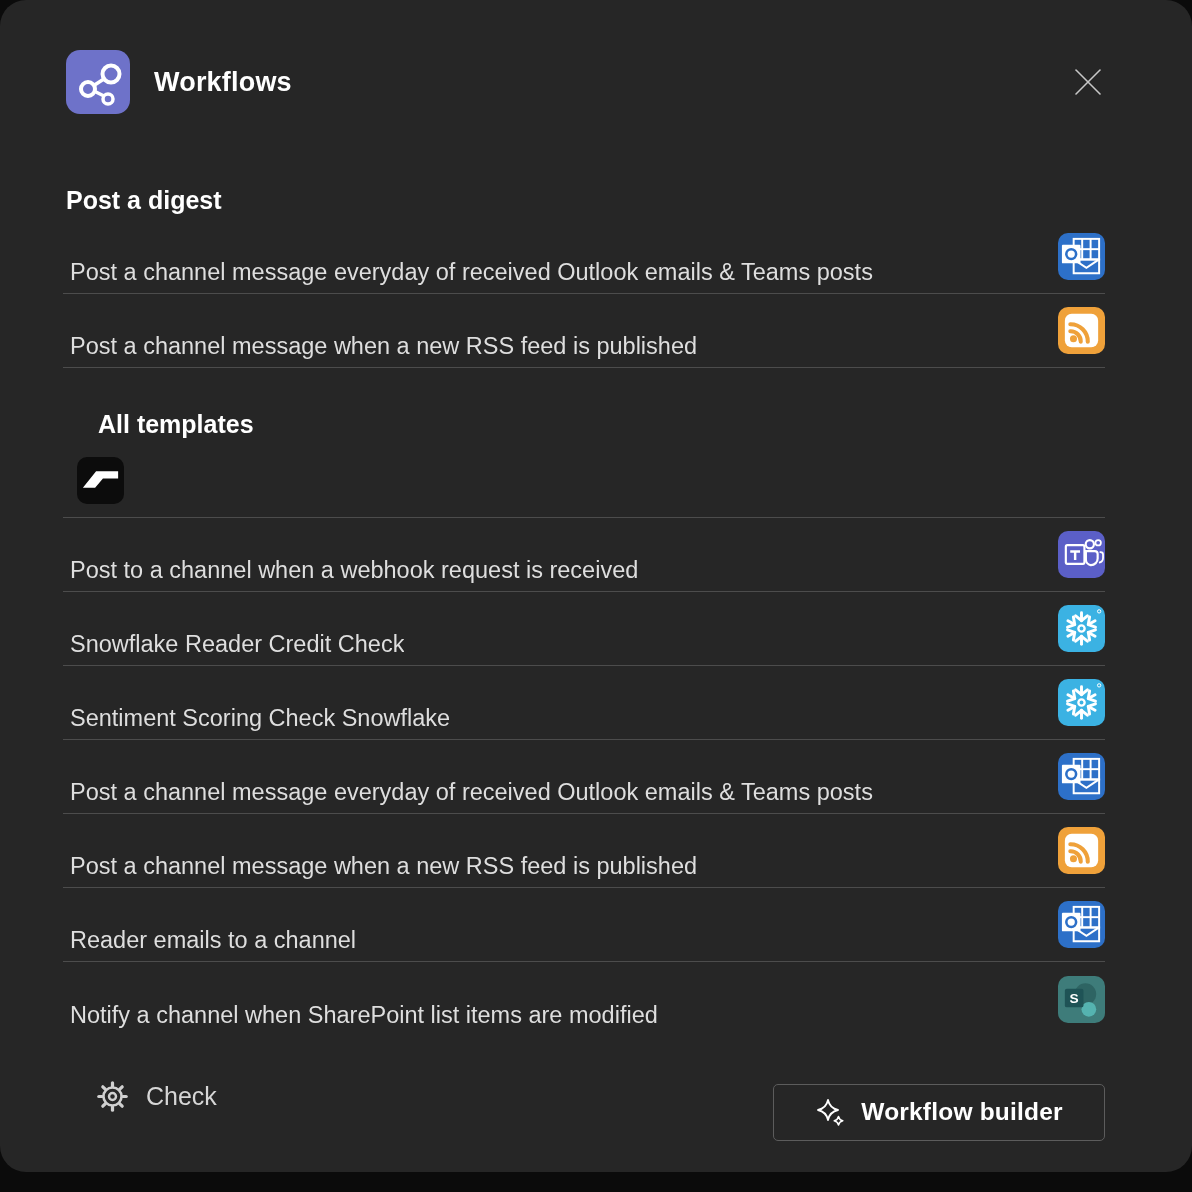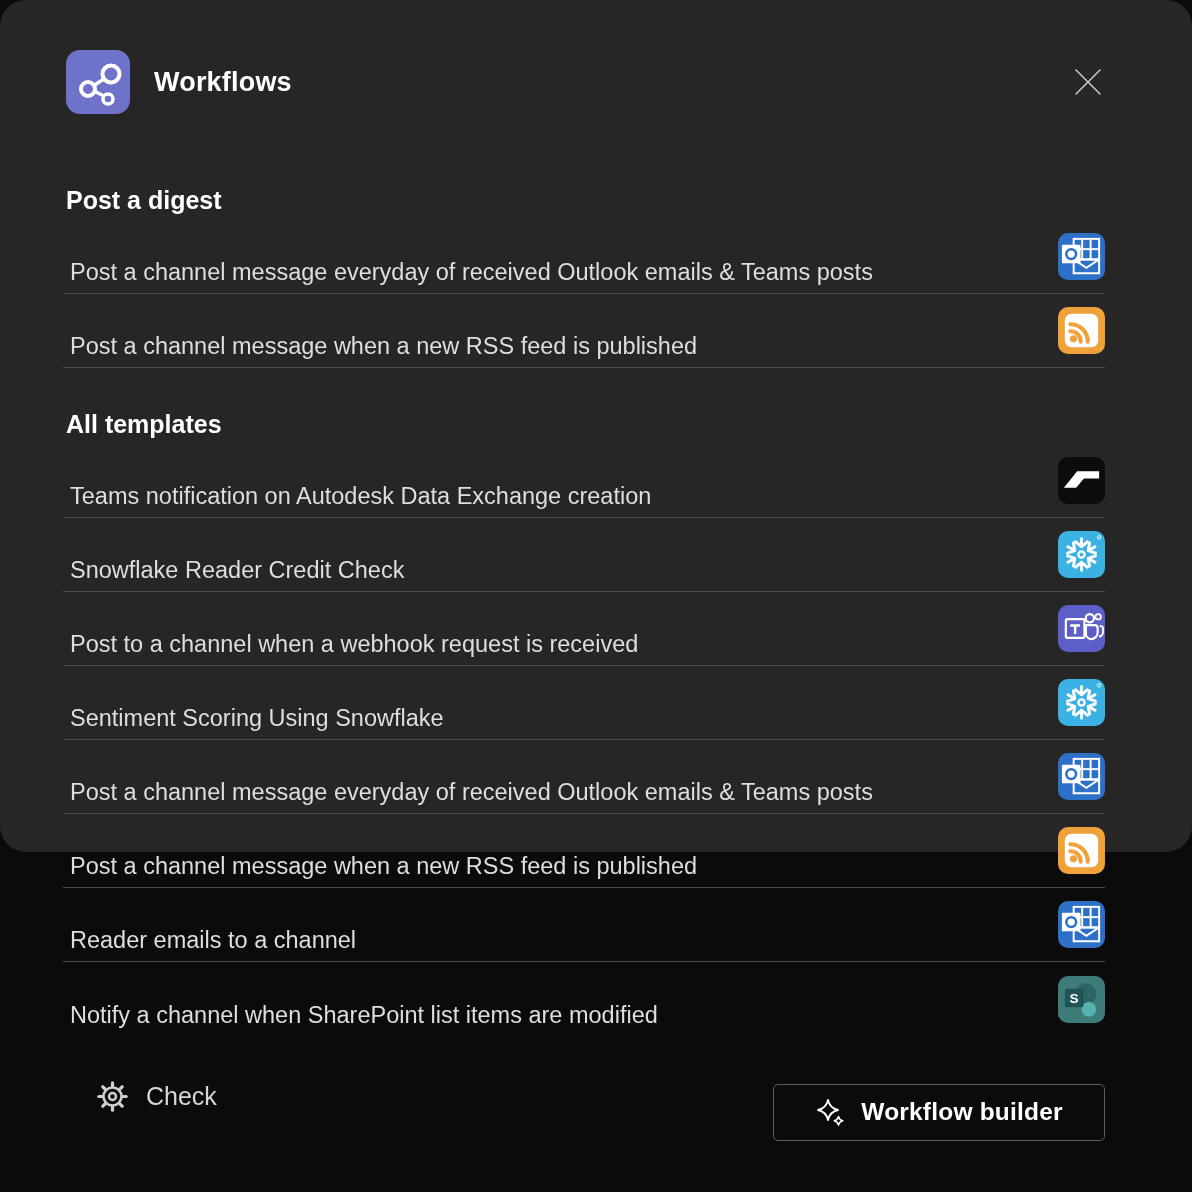--- a/index.html
+++ b/index.html
@@ -6,34 +6,34 @@
     --dialog_bg:#262626; --page_bg:#0b0b0b; --divider:#4c4c4c;
     --text_primary:#ffffff; --text_row:#dedede; --text_subtitle:#ebebeb;
     --accent_workflows:#6e72c9; --outlook_blue:#2d70c8; --rss_orange:#efa13a;
     --teams_purple:#5b5fc7; --snowflake_blue:#3bb2e3;
     --sharepoint_teal:#3e7c7a; --sharepoint_dark:#2e6463; --sharepoint_light:#55b3b0; --sharepoint_square:#1f5356;
     --autodesk_black:#0c0c0c; --button_border:#5c5c5c;
   }
   *{box-sizing:border-box;margin:0;padding:0;}
   html,body{background:var(--page_bg);}
   body{font-family:"Liberation Sans","DejaVu Sans",sans-serif; width:1192px; height:1192px; overflow:hidden;}
-  .dialog{position:relative; width:1192px; height:852px; background:var(--dialog_bg); border-radius:26px; padding:0 87px 9px 63px;}
+  .dialog{position:relative; width:1192px; height:1172px; background:var(--dialog_bg); border-radius:26px; padding:0 87px 9px 63px;}
 
   
   .header{display:flex; align-items:center; padding-top:50px; padding-left:3px;}
   .app-tile{width:64px; height:64px; border-radius:14px; background:var(--accent_workflows); display:flex; align-items:center; justify-content:center; flex:0 0 auto;}
   .header-text{margin-left:24px;}
   .title{font-size:27px; font-weight:700; color:var(--text_primary); line-height:32px; letter-spacing:.2px;}
   .subtitle{font-size:23px; font-weight:400; color:var(--text_subtitle); line-height:30px; margin-top:3px;}
   .close-btn{position:absolute; top:64px; right:86px; width:36px; height:36px; display:flex; align-items:center; justify-content:center; cursor:pointer; background:none; border:none;}
 
   
   .section-heading{font-size:25px; font-weight:700; color:var(--text_primary); line-height:28px; padding-left:3px;}
   .section--digest .section-heading{margin-top:72px;}
-  .section--all .section-heading{margin-top:42px;}
+  .section--all .section-heading{margin-top:42px;margin-left:32px;}
   .rows{margin-top:6px;}
   .row{display:flex; align-items:center; justify-content:space-between; height:74px; border-bottom:1px solid var(--divider); cursor:pointer;}
   .section--all .row:last-child{border-bottom:none;}
   .row-label{font-size:23.5px; color:var(--text_row); padding-left:7px; white-space:nowrap; overflow:hidden; text-overflow:ellipsis;margin-top:32px;}
   .appicon{width:47px; height:47px; border-radius:10px; flex:0 0 auto; display:flex; align-items:center; justify-content:center; margin-left:14px;}
   .ic-outlook{background:var(--outlook_blue);}
   .ic-rss{background:var(--rss_orange);}
   .ic-autodesk{background:var(--autodesk_black);}
   .ic-teams{background:var(--teams_purple);}
   .ic-snowflake{background:var(--snowflake_blue);}
@@ -116,60 +116,23 @@
       </div>
 
     </div>
   </div>
 
   <div class="section section--all">
     <div class="section-heading">All templates</div>
     <div class="rows">
 
       <div class="row">
-        <span class="row-label">Teams notification on Autodesk Data Exchange creation</span>
         <span class="appicon ic-autodesk">
           <svg width="47" height="47" viewBox="0 0 48 48">
             <path d="M6,31.5 L19.5,14.5 L42,14.5 L42,22 L26.5,22 L18.5,31.5 Z" fill="#ffffff"></path>
-          </svg>
-        </span>
-      </div>
-
-      <div class="row">
-        <span class="row-label">Snowflake Reader Credit Check</span>
-        <span class="appicon ic-snowflake">
-          <svg width="47" height="47" viewBox="0 0 48 48">
-            <g stroke="#ffffff" stroke-width="3" fill="none" stroke-linecap="round" stroke-linejoin="round">
-              <g>
-                  <path d="M24,8 V16"></path>
-                  <path d="M18,11 L24,16 L30,11"></path>
-                </g>
-              <g transform="rotate(60 24 24)">
-                  <path d="M24,8 V16"></path>
-                  <path d="M18,11 L24,16 L30,11"></path>
-                </g>
-              <g transform="rotate(120 24 24)">
-                  <path d="M24,8 V16"></path>
-                  <path d="M18,11 L24,16 L30,11"></path>
-                </g>
-              <g transform="rotate(180 24 24)">
-                  <path d="M24,8 V16"></path>
-                  <path d="M18,11 L24,16 L30,11"></path>
-                </g>
-              <g transform="rotate(240 24 24)">
-                  <path d="M24,8 V16"></path>
-                  <path d="M18,11 L24,16 L30,11"></path>
-                </g>
-              <g transform="rotate(300 24 24)">
-                  <path d="M24,8 V16"></path>
-                  <path d="M18,11 L24,16 L30,11"></path>
-                </g>
-            </g>
-            <circle cx="24" cy="24" r="3.2" stroke="#ffffff" stroke-width="2.4" fill="none"></circle>
-            <circle cx="42" cy="6.5" r="1.7" stroke="#ffffff" stroke-width="1" fill="none"></circle>
           </svg>
         </span>
       </div>
 
       <div class="row">
         <span class="row-label">Post to a channel when a webhook request is received</span>
         <span class="appicon ic-teams">
           <svg width="47" height="47" viewBox="0 0 48 48">
             <g stroke="#ffffff" fill="none">
               <rect x="8" y="14.5" width="19" height="19" rx="1.5" stroke-width="2.2"></rect>
@@ -177,21 +140,57 @@
               <circle cx="32.5" cy="13.5" r="4.2" stroke-width="2.2"></circle>
               <circle cx="41" cy="12" r="2.8" stroke-width="1.8"></circle>
               <path d="M28.5,20.5 h9 a3,3 0 0 1 3,3 v4.5 a6.8,6.8 0 0 1 -6.8,6.8 h-0.4 a5.8,5.8 0 0 1 -4.8,-5.8 Z" stroke-width="2.2"></path>
               <path d="M42.5,21.5 h1 a2.5,2.5 0 0 1 2.5,2.5 v3.5 a4.8,4.8 0 0 1 -4.2,4.7" stroke-width="1.8"></path>
             </g>
           </svg>
         </span>
       </div>
 
       <div class="row">
-        <span class="row-label">Sentiment Scoring Using Snowflake</span>
+        <span class="row-label">Snowflake Reader Credit Check</span>
+        <span class="appicon ic-snowflake">
+          <svg width="47" height="47" viewBox="0 0 48 48">
+            <g stroke="#ffffff" stroke-width="3" fill="none" stroke-linecap="round" stroke-linejoin="round">
+              <g>
+                  <path d="M24,8 V16"></path>
+                  <path d="M18,11 L24,16 L30,11"></path>
+                </g>
+              <g transform="rotate(60 24 24)">
+                  <path d="M24,8 V16"></path>
+                  <path d="M18,11 L24,16 L30,11"></path>
+                </g>
+              <g transform="rotate(120 24 24)">
+                  <path d="M24,8 V16"></path>
+                  <path d="M18,11 L24,16 L30,11"></path>
+                </g>
+              <g transform="rotate(180 24 24)">
+                  <path d="M24,8 V16"></path>
+                  <path d="M18,11 L24,16 L30,11"></path>
+                </g>
+              <g transform="rotate(240 24 24)">
+                  <path d="M24,8 V16"></path>
+                  <path d="M18,11 L24,16 L30,11"></path>
+                </g>
+              <g transform="rotate(300 24 24)">
+                  <path d="M24,8 V16"></path>
+                  <path d="M18,11 L24,16 L30,11"></path>
+                </g>
+            </g>
+            <circle cx="24" cy="24" r="3.2" stroke="#ffffff" stroke-width="2.4" fill="none"></circle>
+            <circle cx="42" cy="6.5" r="1.7" stroke="#ffffff" stroke-width="1" fill="none"></circle>
+          </svg>
+        </span>
+      </div>
+
+      <div class="row">
+        <span class="row-label">Sentiment Scoring Check Snowflake</span>
         <span class="appicon ic-snowflake">
           <svg width="47" height="47" viewBox="0 0 48 48">
             <g stroke="#ffffff" stroke-width="3" fill="none" stroke-linecap="round" stroke-linejoin="round">
               <g>
                   <path d="M24,8 V16"></path>
                   <path d="M18,11 L24,16 L30,11"></path>
                 </g>
               <g transform="rotate(60 24 24)">
                   <path d="M24,8 V16"></path>
                   <path d="M18,11 L24,16 L30,11"></path>

